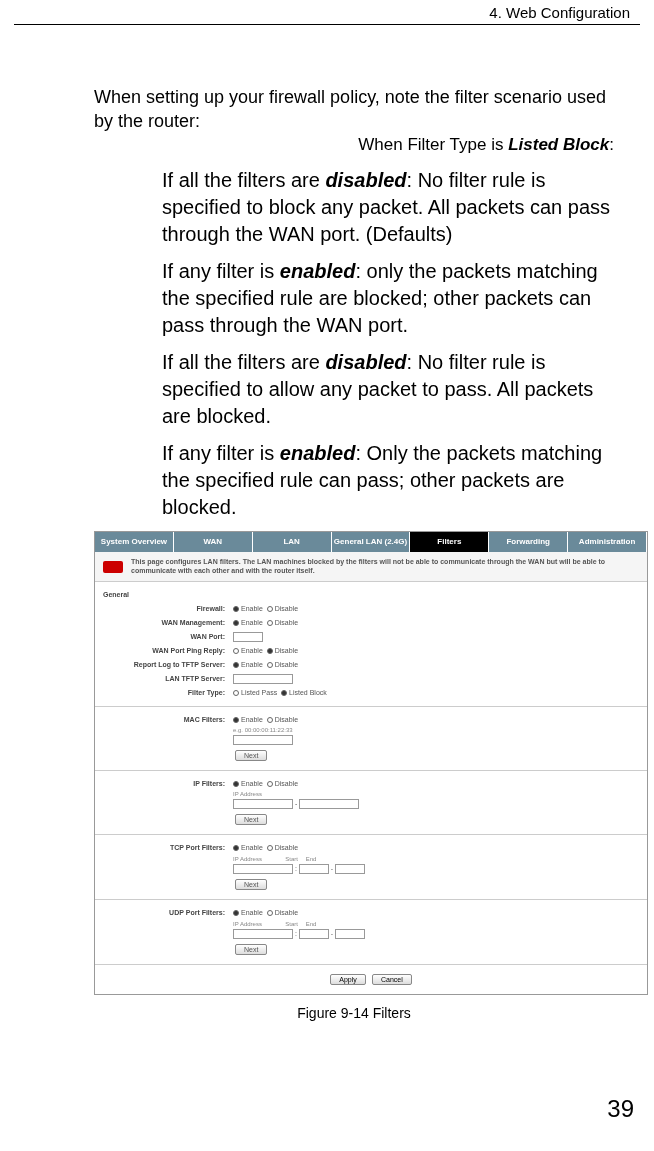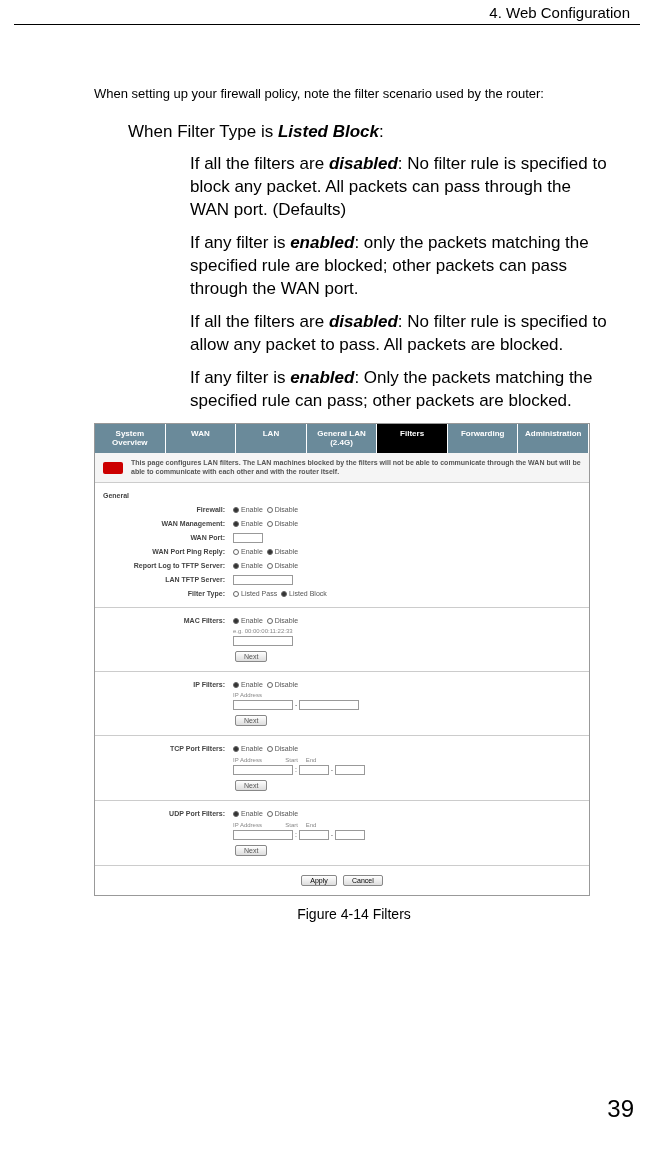--- a/index.html
+++ b/index.html
@@ -24,40 +24,41 @@
     .content {
       padding: 60px 40px 0 94px;
     }
     h2 {
       font-size: 22px;
       font-weight: normal;
       font-family: Arial, Helvetica, sans-serif;
       margin-bottom: 18px;
     }
     .intro {
-      font-size: 13px;
+      font-size: 18px;
       line-height: 1.35;
-      margin-bottom: 18px;
+      margin-bottom: 0;
     }
     .level1 {
       margin-left: 34px;
       font-size: 17px;
       line-height: 1.35;
       margin-bottom: 10px;
+      text-align: right;
     }
     .level2 {
-      margin-left: 96px;
-      font-size: 17px;
+      margin-left: 68px;
+      font-size: 20px;
       line-height: 1.35;
       margin-bottom: 10px;
     }
     .bi { font-weight: bold; font-style: italic; }
     .screenshot {
       margin: 8px 0 0 0;
-      width: 496px;
+      width: 554px;
       border: 1px solid #999;
       font-size: 8px;
       background: #fff;
     }
     .tabs {
       display: flex;
       background: #6a8a9a;
       color: #fff;
       font-weight: bold;
     }
@@ -266,16 +267,16 @@
         <div><span class="btn">Next</span></div>
       </div>
     </div>
 
     <div class="btn-row">
       <span class="btn">Apply</span>
       <span class="btn">Cancel</span>
     </div>
   </div>
 
-  <p class="caption">Figure 4-14    Filters</p>
+  <p class="caption">Figure 9-14    Filters</p>
 </div>
 
 <div class="page-num">39</div>
 
 </body></html>

